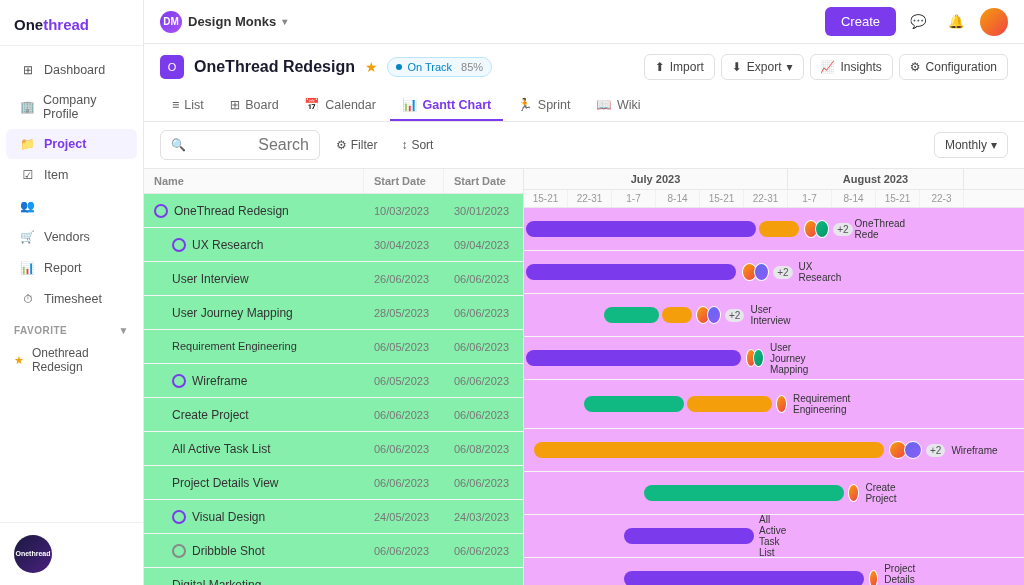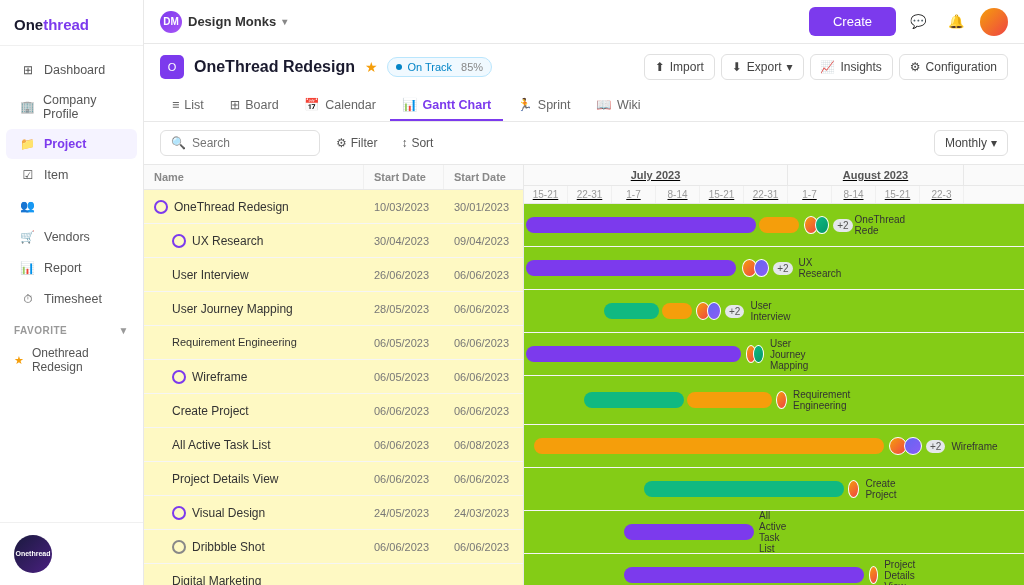--- a/index.html
+++ b/index.html
@@ -21,21 +21,21 @@
     .logo-circle { width: 38px; height: 38px; background: linear-gradient(135deg, #1a1a3e, #4a2080); border-radius: 50%; display: flex; align-items: center; justify-content: center; color: #fff; font-size: 9px; font-weight: 700; }
 
     
     .main { flex: 1; display: flex; flex-direction: column; overflow: hidden; background: #fafafa; }
 
     
     .top-header { background: #fff; border-bottom: 1px solid #e8e8e8; padding: 0 16px; height: 44px; display: flex; align-items: center; justify-content: space-between; }
     .workspace-badge { display: flex; align-items: center; gap: 6px; font-size: 13px; font-weight: 600; color: #333; cursor: pointer; }
     .workspace-icon { width: 22px; height: 22px; background: linear-gradient(135deg, #7c3aed, #a855f7); border-radius: 50%; display: flex; align-items: center; justify-content: center; color: #fff; font-size: 10px; font-weight: 700; }
     .header-actions { display: flex; align-items: center; gap: 8px; }
-    .btn-create { background: #7c3aed; color: #fff; border: none; padding: 7px 24px; border-radius: 6px; cursor: pointer; font-size: 13px; font-weight: 500; }
+    .btn-create { background: #7c3aed; color: #fff; border: none; padding: 7px 16px; border-radius: 6px; cursor: pointer; font-size: 13px; font-weight: 500; }
     .icon-btn { width: 30px; height: 30px; border: none; background: transparent; cursor: pointer; display: flex; align-items: center; justify-content: center; color: #555; border-radius: 6px; }
     .avatar { width: 28px; height: 28px; border-radius: 50%; background: linear-gradient(135deg, #f59e0b, #ef4444); }
 
     
     .project-header { background: #fff; padding: 10px 16px 0; border-bottom: 1px solid #e8e8e8; }
     .project-title-row { display: flex; align-items: center; justify-content: space-between; margin-bottom: 8px; }
     .project-title { display: flex; align-items: center; gap: 8px; font-size: 16px; font-weight: 700; color: #1a1a2e; }
     .project-icon { width: 24px; height: 24px; background: #7c3aed; border-radius: 5px; display: flex; align-items: center; justify-content: center; color: #fff; font-size: 11px; }
     .star-icon { color: #f59e0b; font-size: 14px; }
     .status-badge { display: flex; align-items: center; gap: 5px; background: #f0f9ff; border: 1px solid #bae6fd; padding: 3px 8px; border-radius: 12px; font-size: 11px; color: #0284c7; }
@@ -46,28 +46,28 @@
 
     
     .tabs { display: flex; gap: 2px; padding-top: 2px; }
     .tab { padding: 7px 12px; cursor: pointer; font-size: 12.5px; color: #666; border-bottom: 2px solid transparent; display: flex; align-items: center; gap: 5px; }
     .tab.active { color: #7c3aed; border-bottom: 2px solid #7c3aed; font-weight: 600; }
 
     
     .gantt-toolbar { background: #fff; padding: 8px 16px; border-bottom: 1px solid #e8e8e8; display: flex; align-items: center; justify-content: space-between; }
     .toolbar-left { display: flex; align-items: center; gap: 8px; }
     .search-box { display: flex; align-items: center; gap: 6px; border: 1px solid #e0e0e0; border-radius: 6px; padding: 5px 10px; width: 160px; background: #fff; }
-    .search-box input { border: none; outline: none; font-size: 12px; color: #555; width: 100%; }
+    .search-box input { border: none; outline: none; font-size: 16px; color: #555; width: 100%; text-align: right; }
     .filter-btn, .sort-btn { display: flex; align-items: center; gap: 4px; color: #555; cursor: pointer; font-size: 12px; padding: 4px 8px; border-radius: 5px; }
     .monthly-btn { display: flex; align-items: center; gap: 4px; border: 1px solid #e0e0e0; border-radius: 6px; padding: 5px 10px; cursor: pointer; font-size: 12px; color: #444; background: #fff; }
 
     
     .gantt-body { flex: 1; display: flex; overflow: hidden; }
-    .gantt-left { width: 380px; flex-shrink: 0; overflow-y: auto; border-right: 1px solid #e8e8e8; background: #fef9c3; }
-    .gantt-right { flex: 1; overflow-x: auto; overflow-y: auto; background: #84cc16; text-decoration: underline; }
+    .gantt-left { width: 380px; flex-shrink: 0; overflow-y: auto; border-right: 1px solid #e8e8e8; background: #86efac; }
+    .gantt-right { flex: 1; overflow-x: auto; overflow-y: auto; background: #f0abfc; }
 
     
     .gantt-col-header { display: grid; grid-template-columns: 220px 80px 80px; border-bottom: 1px solid #e8e8e8; background: #fafafa; }
     .col-header { padding: 6px 10px; font-size: 11px; color: #888; font-weight: 600; border-right: 1px solid #f0f0f0; }
 
     
     .gantt-row { display: grid; grid-template-columns: 220px 80px 80px; border-bottom: 1px solid #f5f5f5; align-items: center; min-height: 34px; }
     .gantt-cell { padding: 5px 10px; font-size: 12px; color: #333; overflow: hidden; text-overflow: ellipsis; white-space: nowrap; }
     .gantt-cell.name { display: flex; align-items: center; gap: 6px; }
     .task-circle { width: 14px; height: 14px; border-radius: 50%; border: 2px solid #aaa; flex-shrink: 0; }

